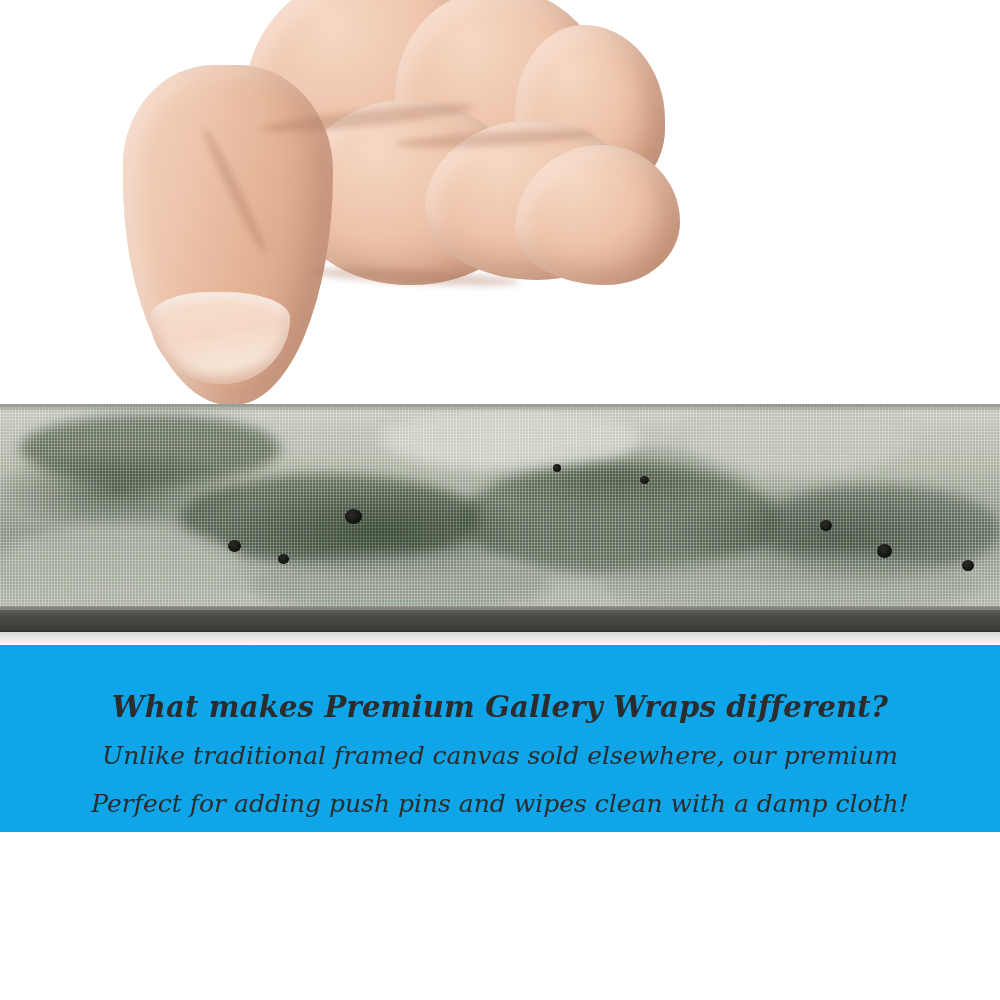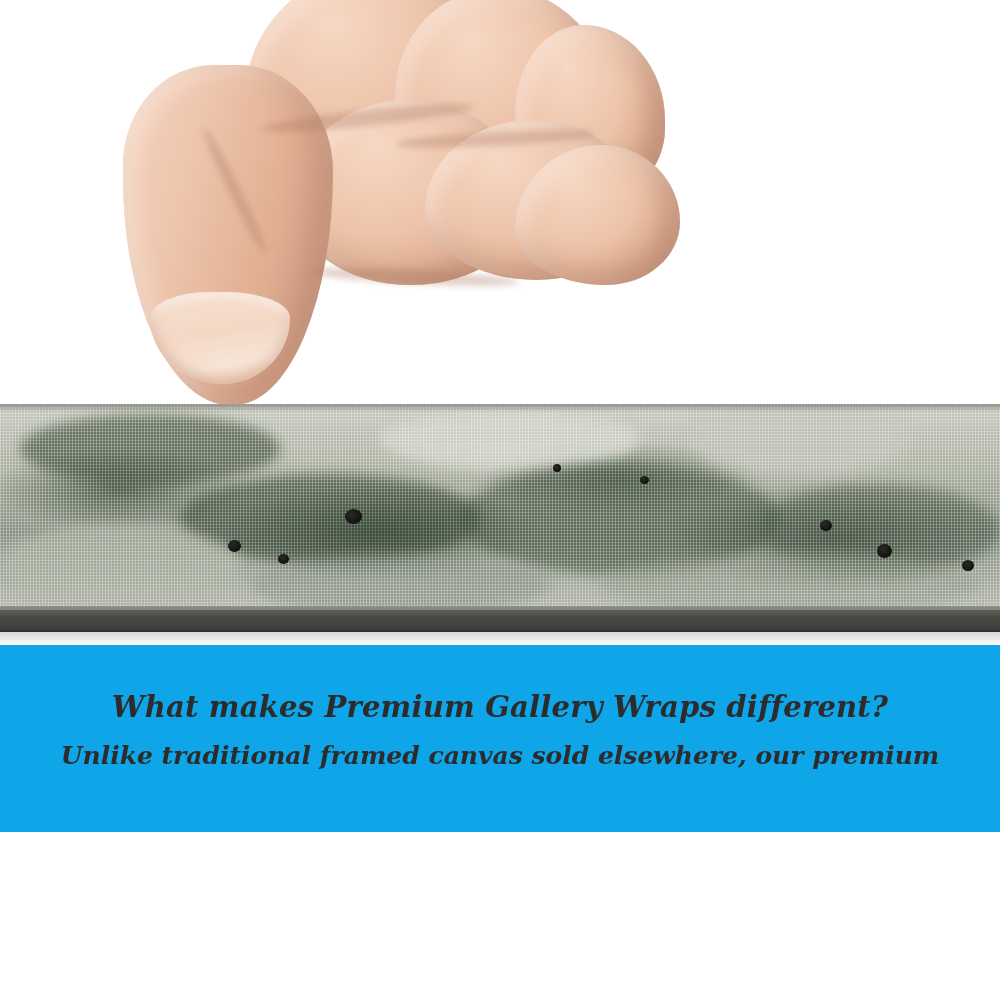--- a/index.html
+++ b/index.html
@@ -160,21 +160,21 @@
   }
   .caption-heading {
     font-size: 29px;
     font-weight: 700;
     letter-spacing: 0.2px;
     margin-bottom: 14px;
   }
   .caption-body {
     font-size: 25px;
     line-height: 1.42;
-    font-weight: 700;
+    font-weight: 400;
   }
   .caption-body .line {
     display: block;
   }
   .caption-last {
     display: block;
     margin-top: 12px;
     font-size: 25px;
     line-height: 1.42;
   }
@@ -226,16 +226,17 @@
     <div class="canvas-side">
       <div class="canvas-side-hi"></div>
     </div>
     <div class="canvas-bottom-fade"></div>
   </div>
 
   <div class="caption">
     <div class="caption-heading">What makes Premium Gallery Wraps different?</div>
     <div class="caption-body">
       <span class="line">Unlike traditional framed canvas sold elsewhere, our premium</span>
+      <span class="caption-last">Perfect for adding push pins and wipes clean with a damp cloth!</span>
     </div>
   </div>
 
 </div>
 
 </body></html>

